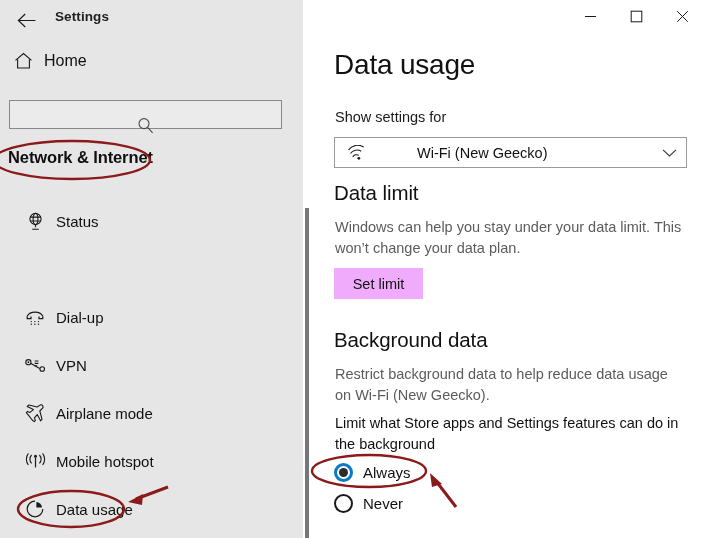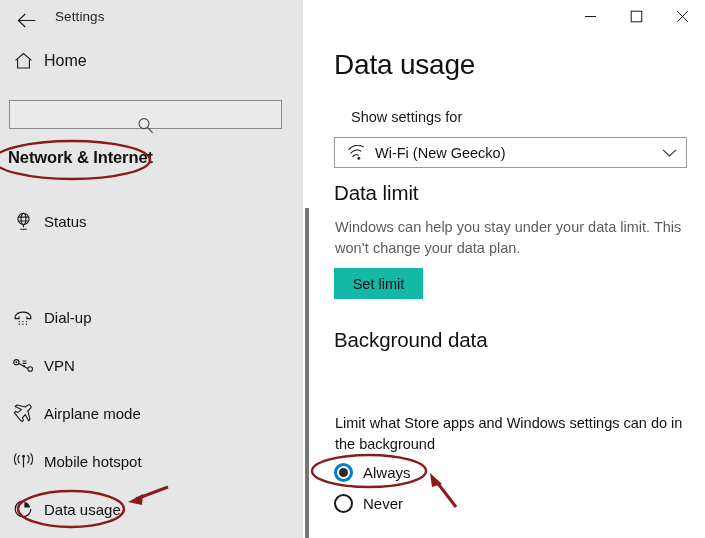--- a/index.html
+++ b/index.html
@@ -20,21 +20,21 @@
     position: absolute;
     left: 0; top: 0;
     width: 303px;
     height: 538px;
     background: #e6e6e6;
   }
 
   #titlebar-left {
     position: absolute;
     left: 0; top: 0;
-    width: 303px; height: 40px;
+    width: 303px; height: 40px; font-weight: bold;
   }
   #back-button {
     position: absolute;
     left: 11px; top: 6px;
     width: 30px; height: 28px;
     display: flex; align-items: center; justify-content: center;
     color: #1a1a1a;
   }
   #window-title {
     position: absolute;
@@ -92,21 +92,21 @@
     position: absolute;
     left: 8px; top: 148px;
     font-size: 16.5px;
     font-weight: bold;
     color: #101010;
     letter-spacing: -.1px;
   }
 
   .nav-item {
     position: absolute;
-    left: 0;
+    left: 12px;
     width: 303px; height: 34px;
     display: flex; align-items: center;
   }
   .nav-item .nav-icon {
     width: 30px; margin-left: 8px;
     display: flex; align-items: center; justify-content: center;
     color: #1a1a1a;
     flex: 0 0 auto;
   }
   .nav-item .nav-label {
@@ -153,33 +153,33 @@
     position: absolute;
     left: 19px; top: 49px;
     font-size: 28px;
     font-weight: normal;
     color: #111111;
     letter-spacing: -.2px;
   }
 
   #show-settings-label {
     position: absolute;
-    left: 36px; top: 109px;
+    left: 20px; top: 109px;
     font-size: 14.5px;
     color: #1a1a1a;
   }
 
   #network-dropdown {
     position: absolute;
     left: 19px; top: 137px;
     width: 353px; height: 31px;
     border: 1px solid #9a9a9a;
     background: #ffffff;
     box-sizing: border-box;
-    display: flex; align-items: center;
+    display: flex; align-items: center; gap: 42px;
   }
   #network-dropdown .dd-icon {
     width: 30px; margin-left: 6px;
     display: flex; align-items: center; justify-content: center;
     color: #1a1a1a;
     flex: 0 0 auto;
   }
   #network-dropdown .dd-value {
     font-size: 14.5px;
     color: #111111;
@@ -205,21 +205,21 @@
     left: 20px;
     font-size: 14.5px;
     color: #5c5c5c;
     line-height: 21px;
     width: 352px;
   }
   #set-limit-btn {
     position: absolute;
     left: 19px; top: 268px;
     min-width: 89px; height: 31px;
-    background: #14b8a6;
+    background: #f0abfc;
     border: 0;
     font-family: "Liberation Sans", sans-serif;
     font-size: 14.5px;
     color: #101010;
     padding: 0 14px;
     cursor: default;
   }
 
   #limit-question {
     position: absolute;
@@ -427,21 +427,22 @@
         <path d="M1 1.8 L7.5 8 L14 1.8" fill="none" stroke="currentColor" stroke-width="1.1"></path>
       </svg>
     </span>
   </div>
 
   <div class="section-heading" style="top:181px">Data limit</div>
   <div class="body-text" style="top:217px">Windows can help you stay under your data limit. This won’t change your data plan.</div>
   <button id="set-limit-btn">Set limit</button>
 
   <div class="section-heading" style="top:328px">Background data</div>
-  <div id="limit-question">Limit what Store apps and Windows settings can do in the background</div>
+  <div class="body-text" style="top:364px">Restrict background data to help reduce data usage on Wi-Fi (New Geecko).</div>
+  <div id="limit-question">Limit what Store apps and Settings features can do in the background</div>
 
   <div class="radio-row" style="top:459px">
     <span class="radio-outer checked">
       <span class="radio-dot"></span>
     </span>
     <span class="radio-label">Always</span>
   </div>
 
   <div class="radio-row" style="top:490px">
     <span class="radio-outer unchecked"></span>

